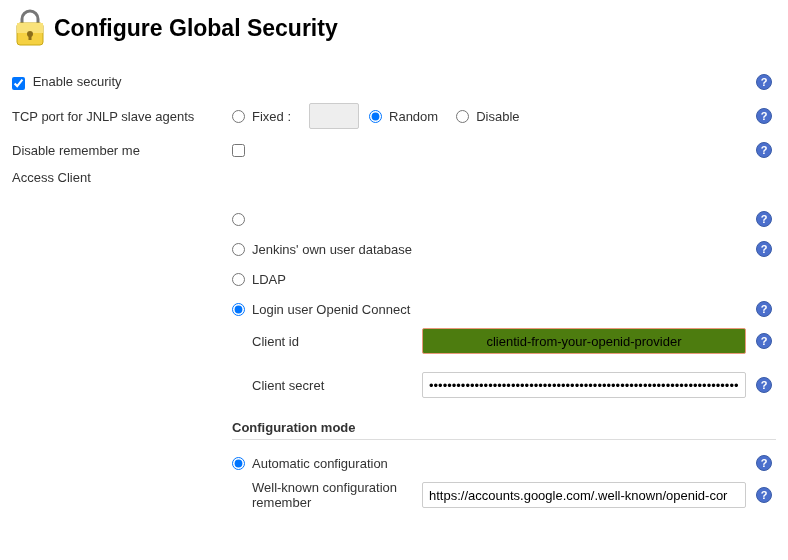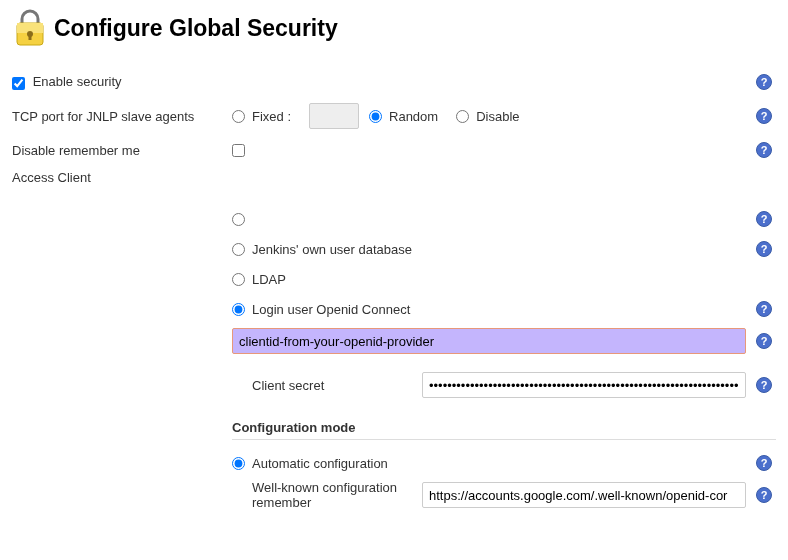--- a/index.html
+++ b/index.html
@@ -129,21 +129,22 @@
     .field-row .field-input input {
       width: 100%;
     }
     .field-row .help-col {
       width: 24px;
       display: flex;
       justify-content: center;
     }
     .highlight-input {
       border: 1px solid #e8987a !important;
-      background: #c4b5fd;
+      background: #4d7c0f;
+      text-align: center;
     }
   </style>
 </head>
 <body>
 
 <div class="page-header">
   <span class="lock-icon">
     <svg width="36" height="40" viewBox="0 0 36 40">
       <path d="M10 16 v-5 a8 8 0 0 1 16 0 v5" fill="none" stroke="#777" stroke-width="3"></path>
       <rect x="5" y="15" width="26" height="22" rx="3" fill="#f5d142" stroke="#c9a815" stroke-width="1"></rect>
@@ -247,20 +248,21 @@
         <input type="radio" name="realm" checked="" style="">
         <span>Login user Openid Connect</span>
       </label>
     </div>
     <div class="help-col">
         <span class="help-icon">?</span>
       </div>
   </div>
 
   <div class="field-row">
+    <div class="field-label">Client id</div>
     <div class="field-input">
       <input type="text" class="highlight-input" value="clientid-from-your-openid-provider" style="">
     </div>
     <div class="help-col">
         <span class="help-icon">?</span>
       </div>
   </div>
 
   <div class="field-row" style="margin-top:10px;">
     <div class="field-label">Client secret</div>

